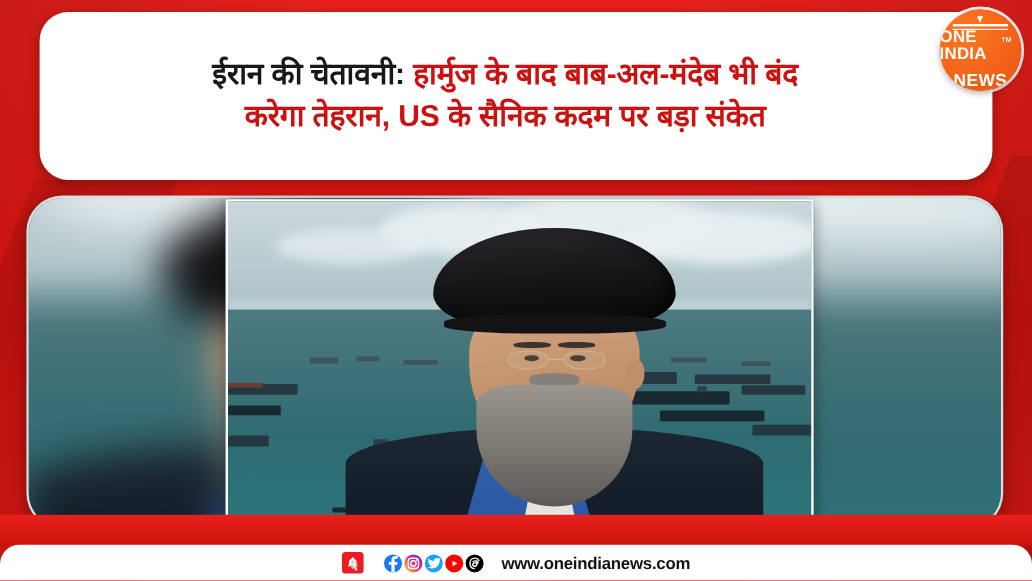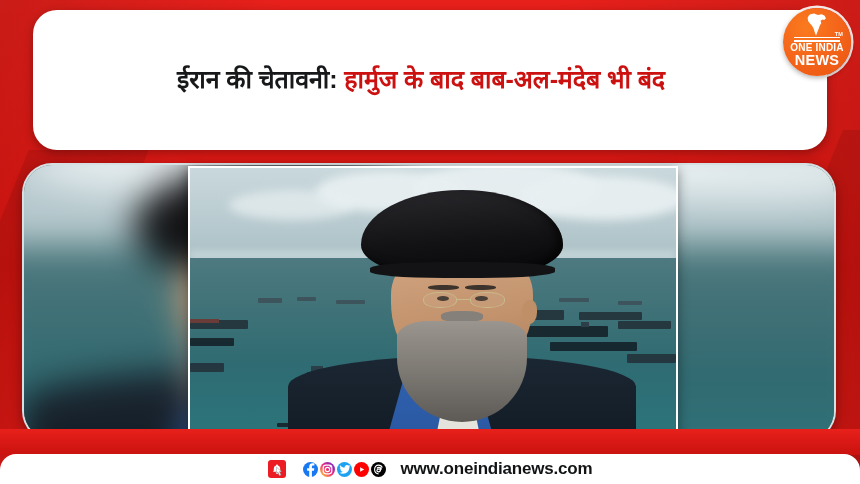--- a/index.html
+++ b/index.html
@@ -63,24 +63,24 @@
     position:absolute; right:8px; top:23px;
     font-size:5.5px; color:#fff; font-weight:bold; letter-spacing:.2px;
   }
   #logo .rules{ width:46px; height:5px; position:relative; margin:0 0 1px 0; }
   #logo .rules i{
     position:absolute; left:0; width:100%; height:1.4px; background:#fff; display:block;
   }
   #logo .rules i:first-child{ top:0; }
   #logo .rules i:last-child{ top:3.3px; }
   #logo .t1{
-    font-size:10px; font-weight:bold; color:#fff; letter-spacing:.2px; line-height:1;
+    font-size:14px; font-weight:bold; color:#fff; letter-spacing:.2px; line-height:1;
   }
   #logo .t2{
-    font-size:14.5px; font-weight:bold; color:#fff; letter-spacing:.3px; line-height:1.05;
+    font-size:14.5px; font-weight:bold; color:#fff; letter-spacing:.3px; line-height:1.05;margin-top:10px;
   }
 
   
   #media-backdrop{
     position:absolute; left:22px; top:163px; width:814px; height:278px;
     border-radius:30px; overflow:hidden;
     border:2px solid rgba(240,244,246,0.85);
     box-shadow:0 4px 12px rgba(0,0,0,0.34);
     background:#42636b;
   }
@@ -214,37 +214,38 @@
     position:absolute; left:7px; top:6px; width:11px; height:13px;
   }
   .soc{
     width:15px; height:15px; border-radius:50%;
     display:inline-flex; align-items:center; justify-content:center;
     flex:0 0 auto;
   }
   .soc svg{ display:block; }
   #soc-row{ display:flex; align-items:center; gap:2px; margin-right:8px; }
   #site-url{
-    font-size:17px; font-weight:bold; color:#111315; letter-spacing:-0.2px;
+    font-size:14px; font-weight:bold; color:#111315; letter-spacing:-0.2px;
   }
 </style>
 </head>
 <body>
 
 <div id="stage">
 
   <div class="diag d1"></div>
   <div class="diag d2"></div>
   <div class="diag d3"></div>
   <div class="diag d4"></div>
 
   <div id="headline-card">
     <div class="hl-line">
       <span class="hl-black">ईरान की चेतावनी:</span><span>&nbsp;</span><span class="hl-red">हार्मुज के बाद बाब-अल-मंदेब भी बंद</span>
     </div>
+    <div class="hl-line hl-red">करेगा तेहरान, US के सैनिक कदम पर बड़ा संकेत</div>
   </div>
 
   <div id="logo">
     <svg class="map" viewBox="0 0 20 23">
       <path fill="#ffffff" d="M3.4 1.2 L7.2 0.6 L10.8 1.9 L14.6 1.2 L17.4 2.6 L19 5.2 L17.2 7.0 L15.4 6.4 L13.6 7.8 L14.2 10.2 L12.8 12.6 L11.6 16.0 L10.2 19.4 L9.0 22.4 L7.6 19.0 L6.6 15.6 L5.0 12.8 L3.0 10.6 L1.2 8.2 L0.6 5.0 L1.8 2.4 Z"></path>
     </svg>
     <span class="tm">TM</span>
     <div class="rules">
         <i></i>
         <i></i>

